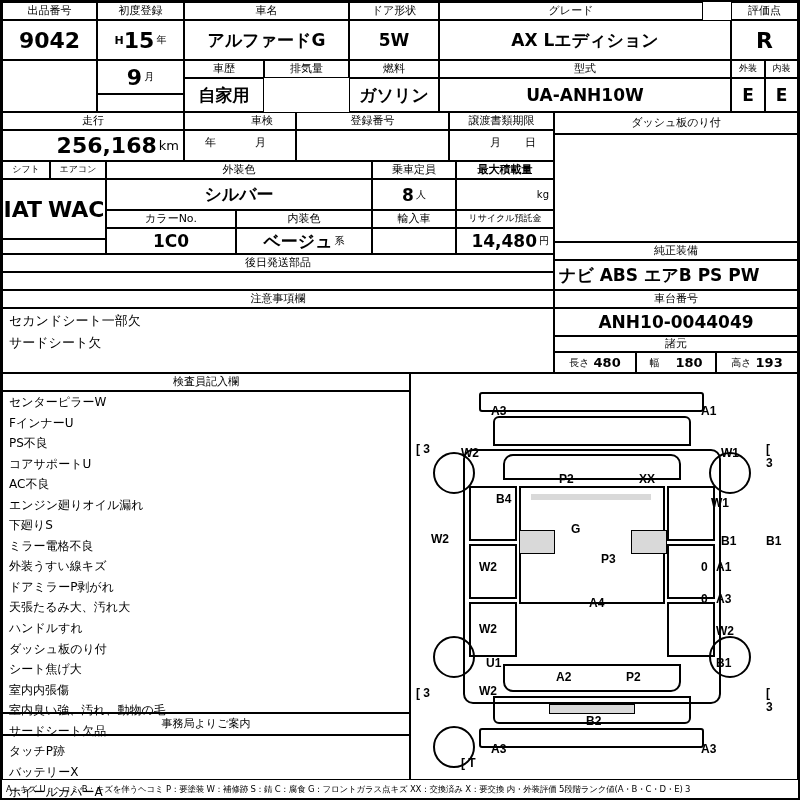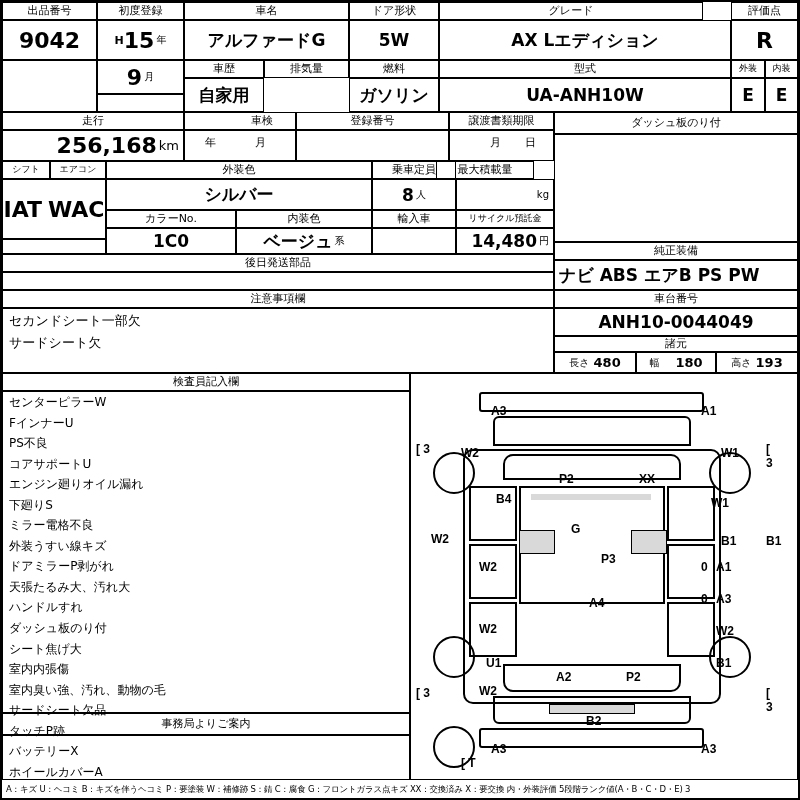--- a/index.html
+++ b/index.html
@@ -113,21 +113,21 @@
   <div class="box" style="left:447px;top:128px;width:105px;height:31px;">
     <div class="lbl" style="position:absolute;left:40px;top:6px;font-size:11px;">月</div>
     <div class="lbl" style="position:absolute;left:75px;top:6px;font-size:11px;">日</div>
   </div>
   <div class="box" style="left:552px;top:132px;width:244px;height:108px;"></div>
 
   <div class="box lbl xs" style="left:0;top:159px;width:48px;height:18px;">シフト</div>
   <div class="box lbl xs" style="left:48px;top:159px;width:56px;height:18px;">エアコン</div>
   <div class="box lbl" style="left:104px;top:159px;width:266px;height:18px;">外装色</div>
   <div class="box lbl" style="left:370px;top:159px;width:84px;height:18px;">乗車定員</div>
-  <div class="box lbl" style="left:434px;top:159px;width:98px;height:18px;">最大積載量</div>
+  <div class="box lbl" style="left:454px;top:159px;width:98px;height:18px;font-weight:bold;">最大積載量</div>
 
   <div class="box val" style="left:0;top:177px;width:104px;height:60px;">
     <span class="big" style="margin-right:6px;">IAT</span>
     <span class="big">WAC</span>
   </div>
   <div class="box val" style="left:104px;top:177px;width:266px;height:31px;">
     <span class="mid">シルバー</span>
   </div>
   <div class="box val" style="left:370px;top:177px;width:84px;height:31px;">
     <span class="mid">8</span>
@@ -187,20 +187,21 @@
     <span class="sm">高さ</span>
     <span class="b" style="font-size:13px;margin-left:4px;">193</span>
   </div>
 
   <div class="box lbl" style="left:0;top:371px;width:408px;height:18px;">検査員記入欄</div>
   <div class="box" style="left:0;top:389px;width:408px;height:322px;">
     <div class="inspect">センターピラーW</div>
     <div class="inspect">FインナーU</div>
     <div class="inspect">PS不良</div>
     <div class="inspect">コアサポートU</div>
+    <div class="inspect">AC不良</div>
     <div class="inspect">エンジン廻りオイル漏れ</div>
     <div class="inspect">下廻りS</div>
     <div class="inspect">ミラー電格不良</div>
     <div class="inspect">外装うすい線キズ</div>
     <div class="inspect">ドアミラーP剥がれ</div>
     <div class="inspect">天張たるみ大、汚れ大</div>
     <div class="inspect">ハンドルすれ</div>
     <div class="inspect">ダッシュ板のり付</div>
     <div class="inspect">シート焦げ大</div>
     <div class="inspect">室内内張傷</div>

